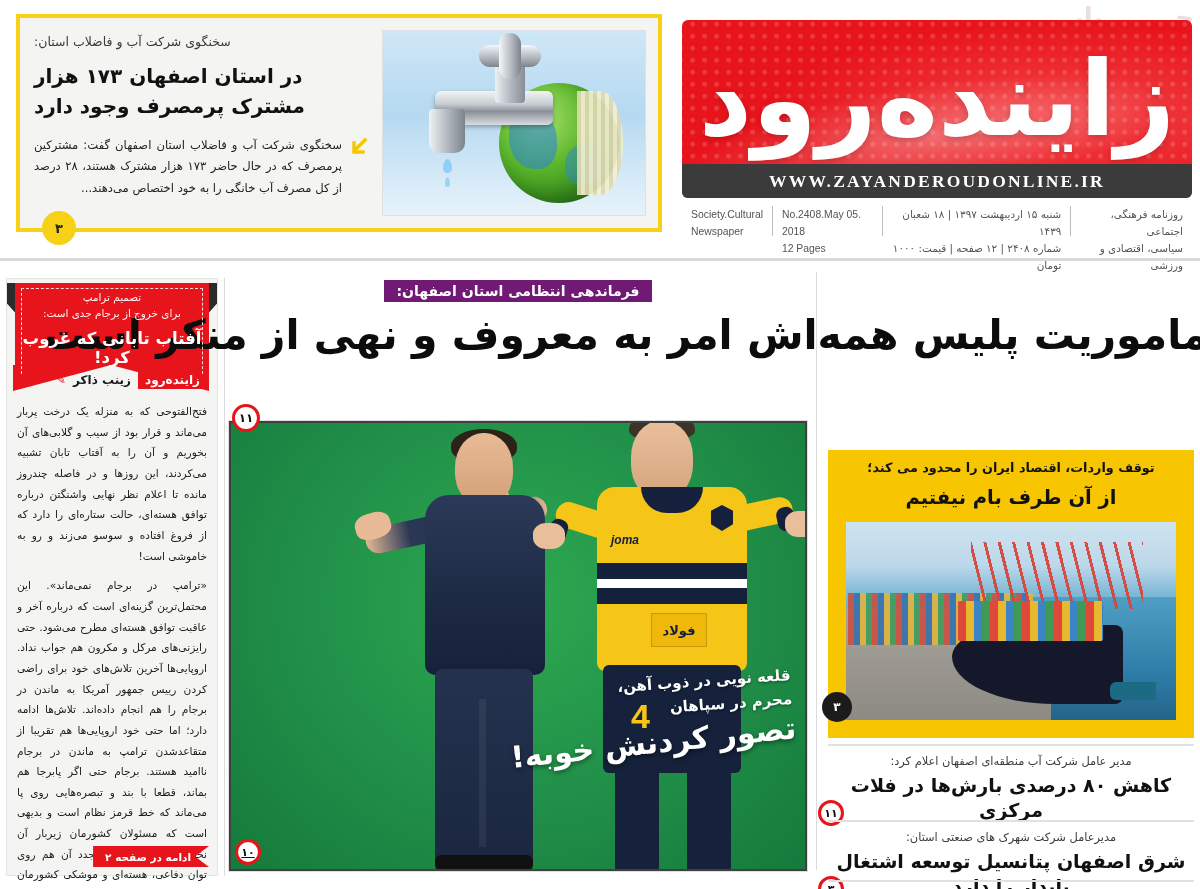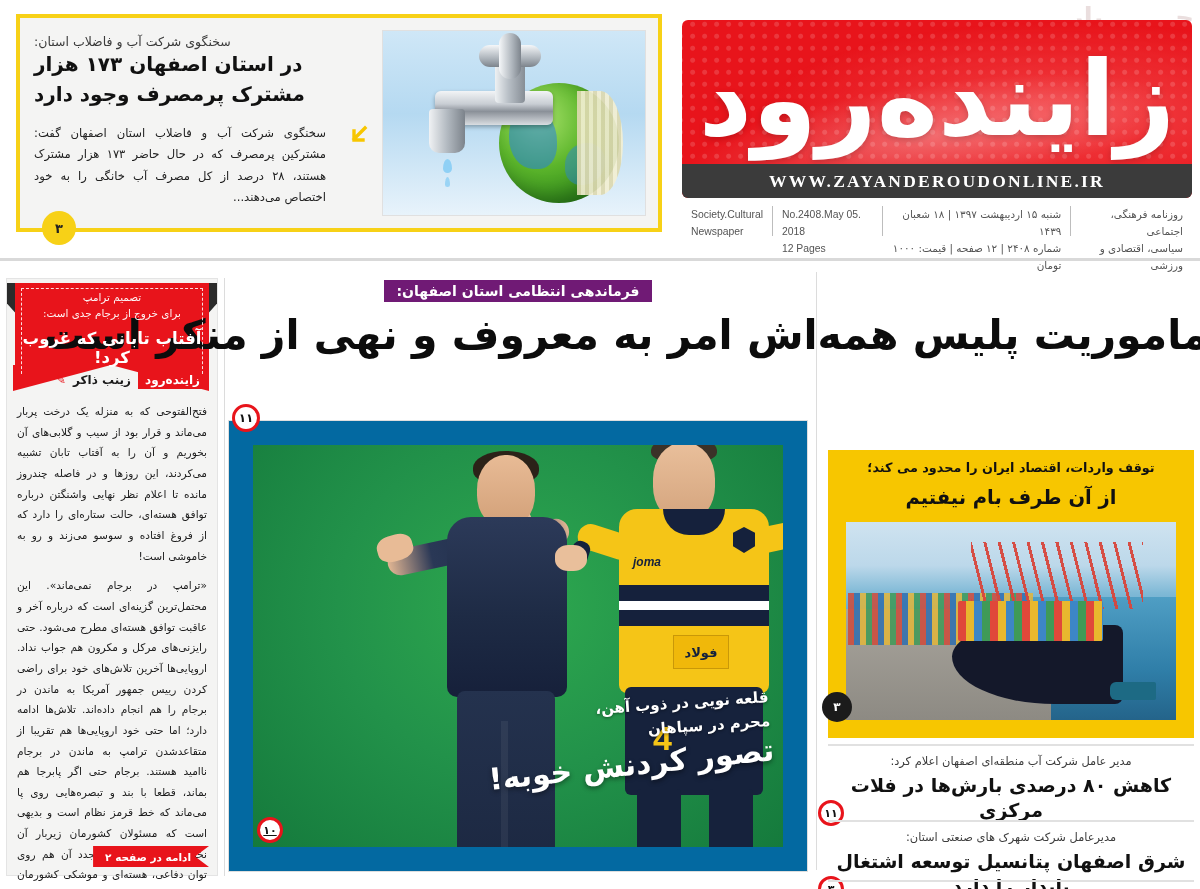--- a/index.html
+++ b/index.html
@@ -72,27 +72,27 @@
   }
   .fa-drop{
     position:absolute; left:60px; top:128px; width:9px; height:14px;
     background:#8fd0f5; border-radius:50% 50% 50% 50% / 70% 70% 30% 30%;
     box-shadow:0 16px 0 -2px rgba(143,208,245,.85);
   }
 
   .teaser-text { position:absolute; right:290px; left:14px; top:16px; text-align:left; }
   .teaser-kicker {
     font-size:12.5px; color:#3a3a3a; text-align:left; direction:rtl;
-    letter-spacing:0;
+    margin-bottom:12px; letter-spacing:0;
   }
   .teaser-head {
     font-size:20px; font-weight:bold; color:#111; line-height:1.5;
     direction:rtl; text-align:left; margin-bottom:14px;
   }
-  .teaser-lead-wrap { display:flex; align-items:flex-start; gap:22px; direction:rtl; }
+  .teaser-lead-wrap { display:flex; align-items:flex-start; gap:6px; direction:rtl; }
   .teaser-arrow { flex:0 0 auto; width:20px; height:20px; margin-top:2px; }
   .teaser-lead {
     font-size:11.6px; color:#222; line-height:1.85; direction:rtl; text-align:justify; flex:1;
   }
   .teaser-pagebadge {
     position:absolute; left:22px; bottom:-17px; width:34px; height:34px; border-radius:50%;
     background:#f7d117; color:#222; font-size:13px; font-weight:bold;
     display:flex; align-items:center; justify-content:center; z-index:5;
   }
 
@@ -214,21 +214,21 @@
     font-size:41px; font-weight:bold; color:#0c0c0c; direction:rtl;
     text-align:center; line-height:1.35; white-space:nowrap;
   }
   .hl-badge {
     position:absolute; left:4px; top:132px; width:28px; height:28px; border-radius:50%;
     background:#fff; border:3px solid #e8141b; color:#111;
     font-size:12px; font-weight:bold; display:flex; align-items:center; justify-content:center; z-index:6;
   }
   .main-photo {
     position:absolute; left:0; top:148px; width:580px; height:452px;
-    background:#0369a1; border:1px solid #dedede; padding:24px;
+    background:#404040; border:1px solid #dedede; padding:2px;
   }
   .photo-canvas {
     position:relative; width:100%; height:100%; overflow:hidden;
     background: radial-gradient(ellipse at 50% 40%, #2ea94f 0%, #22924a 48%, #157a3c 100%);
   }
   .photo-badge {
     position:absolute; left:4px; bottom:4px; width:26px; height:26px; border-radius:50%;
     background:#fff; border:3px solid #e8141b; color:#111;
     font-size:11px; font-weight:bold; display:flex; align-items:center; justify-content:center; z-index:9;text-decoration:underline;
   }

